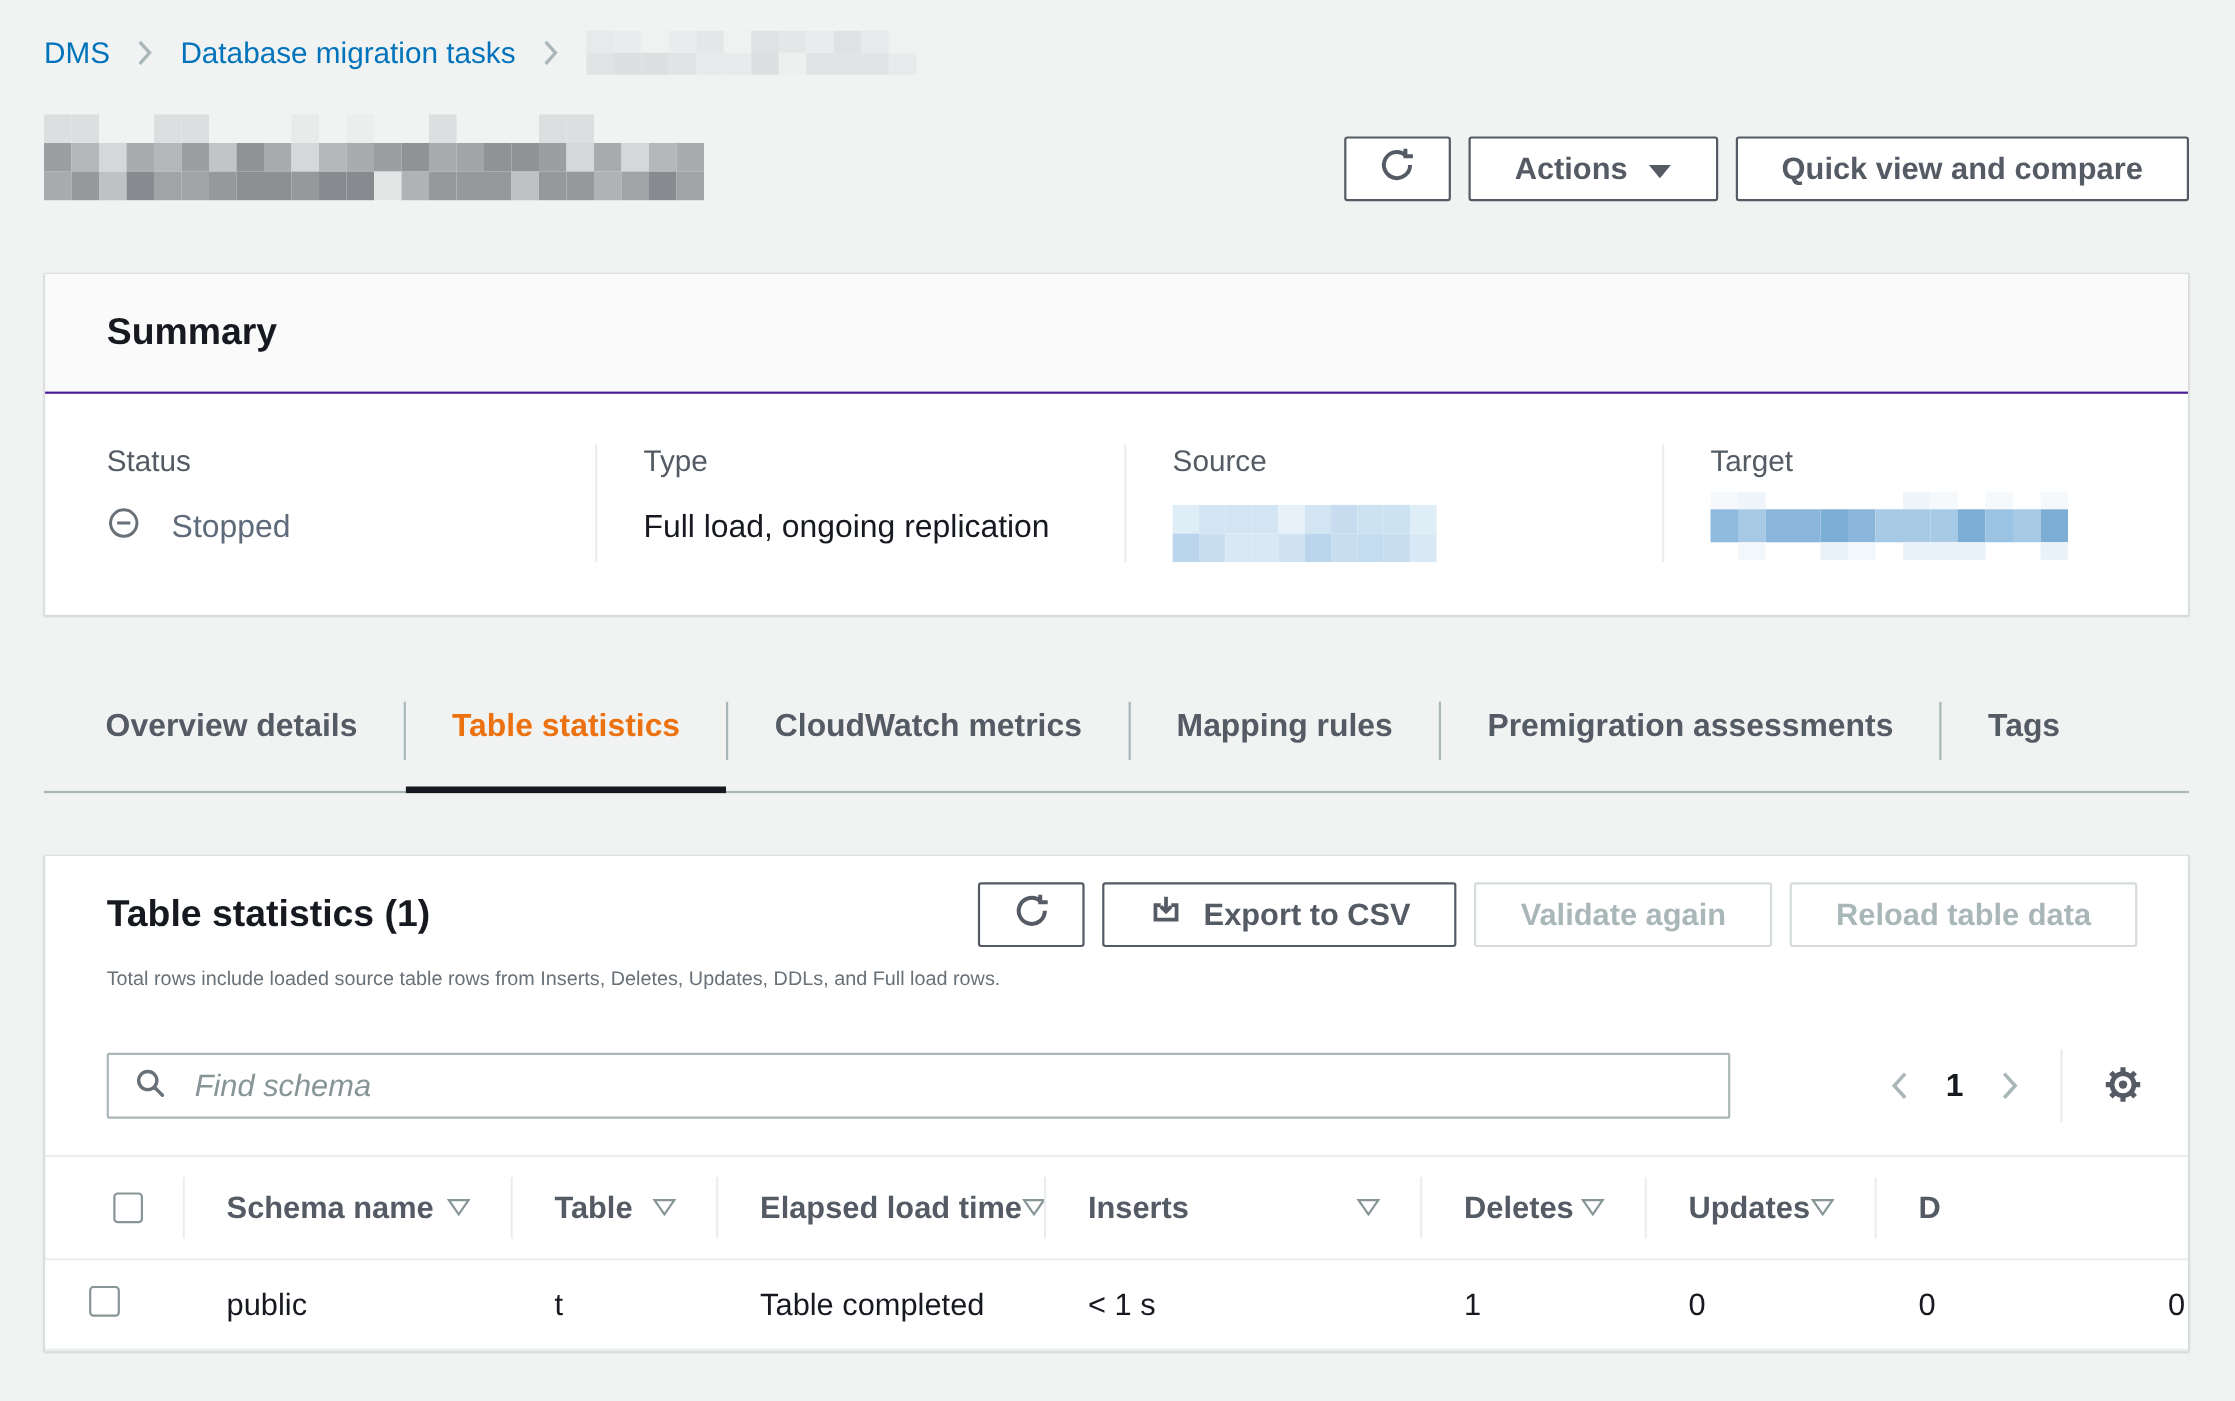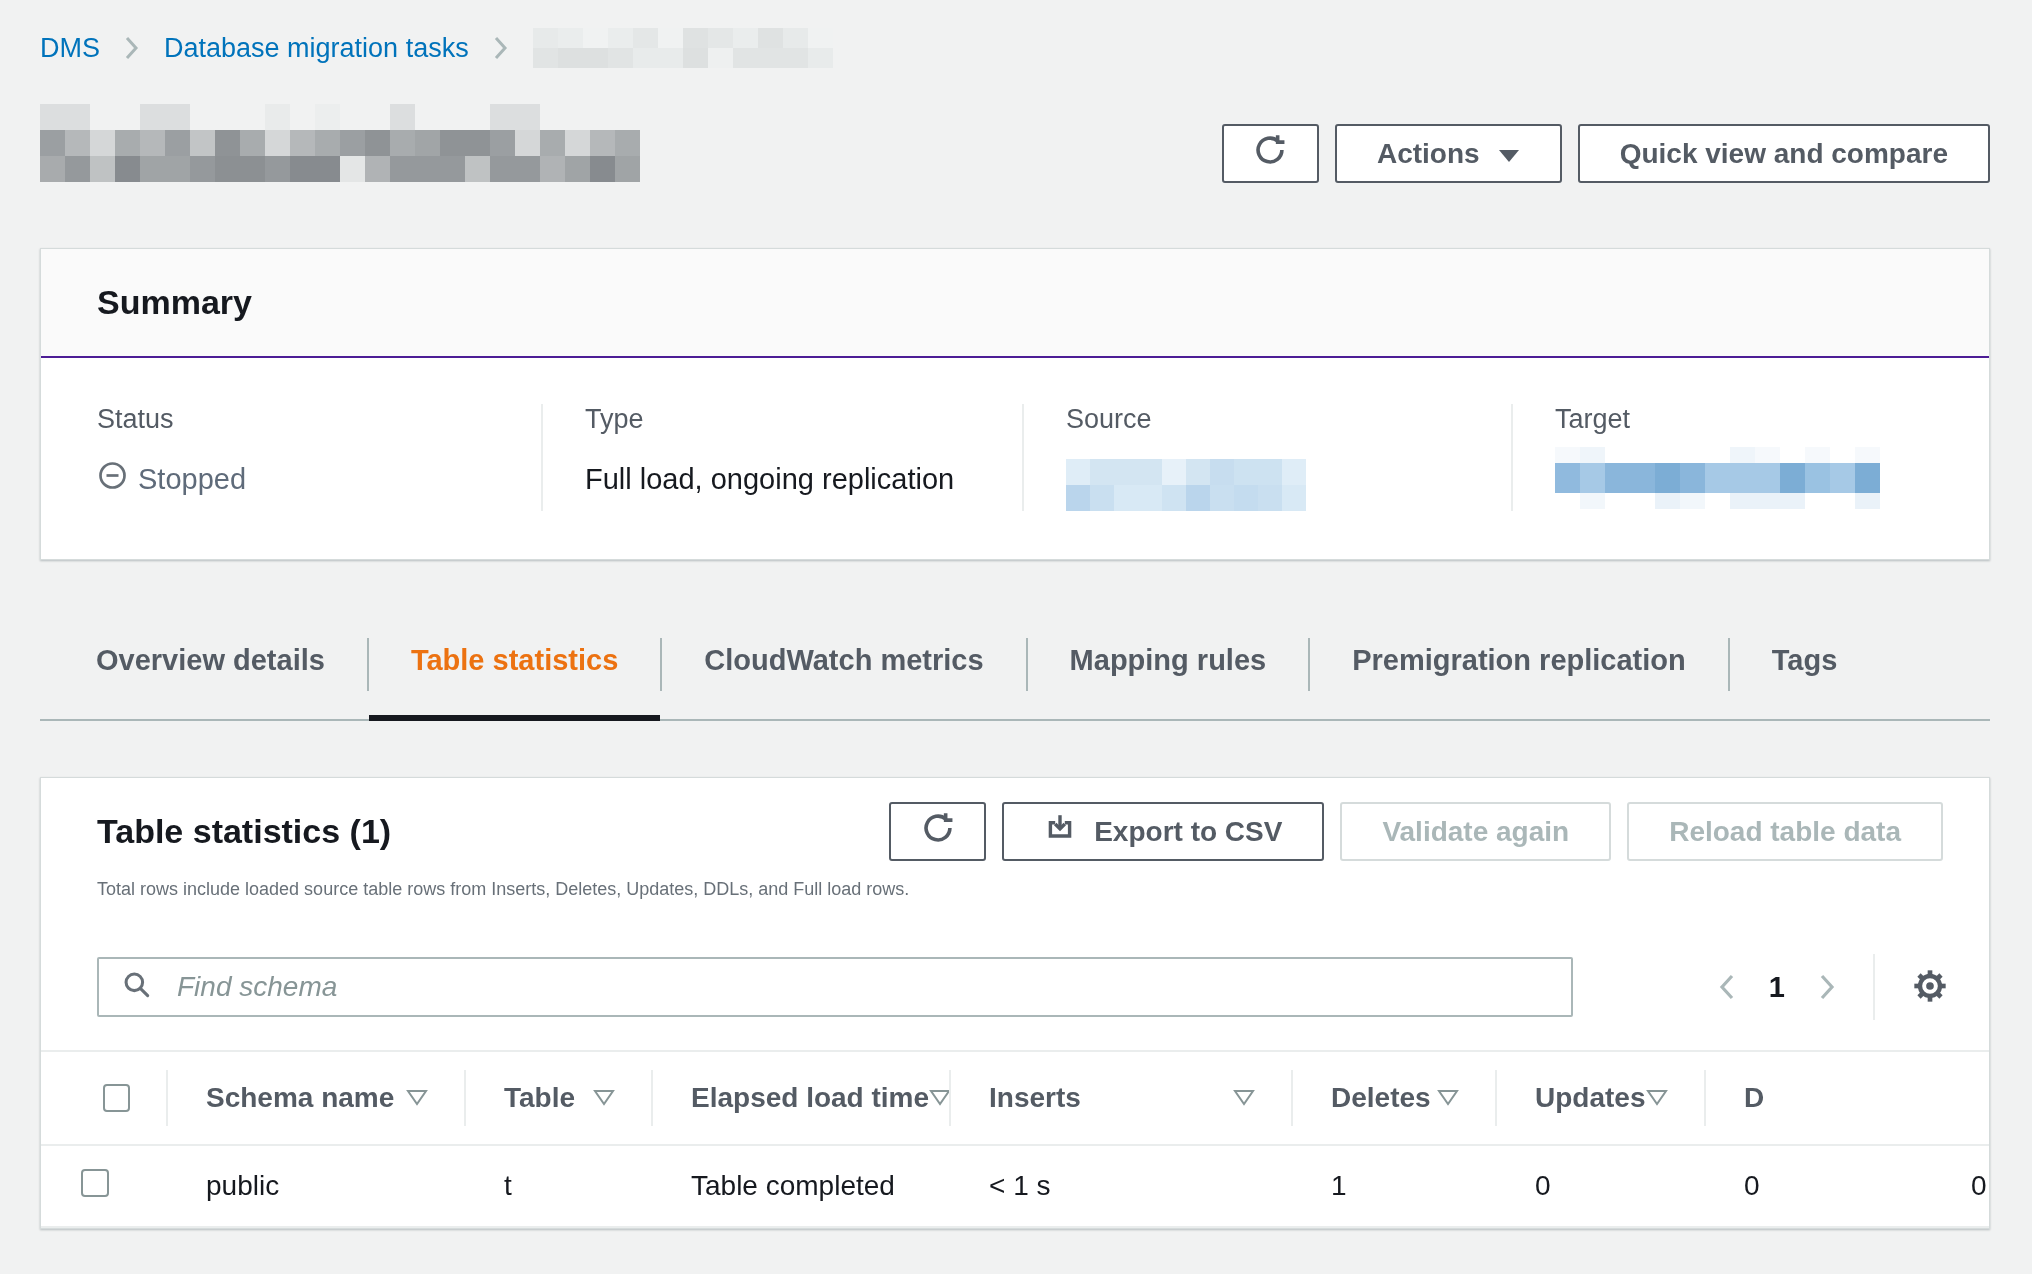--- a/index.html
+++ b/index.html
@@ -36,21 +36,21 @@
   
   .card { background:#fff; border:1px solid #d5dbdb; box-shadow:0 1px 2px rgba(0,28,36,.25); }
 
   .summary-card { margin-top:60px; }
   .summary-head { background:#fafafa; border-bottom:2px solid #4c1d95; padding:34px 56px; }
   .card-title { font-size:34px; font-weight:bold; color:#16191f; }
   .summary-grid { display:grid; grid-template-columns:500px 481px 489px 1fr; padding:46px 0 48px; }
   .sum-col { padding-left:42px; border-left:2px solid #eaeded; }
   .sum-col.first { padding-left:56px; border-left:none; }
   .sum-label { font-size:27px; color:#545b64; }
-  .sum-value { margin-top:24px; font-size:29px; display:flex; align-items:center; gap:10px; min-height:40px; }
+  .sum-value { margin-top:24px; font-size:29px; display:flex; align-items:center; gap:28px; min-height:40px; }
   .status-text { color:#5f6b7a; }
   .val-blur { display:flex; flex-wrap:wrap; }
 
   
   .tabs { display:flex; margin-top:70px; border-bottom:2px solid #aab7b8; align-items:stretch; }
   .tab { position:relative; padding:14px 42px 42px; font-size:29px; font-weight:bold; color:#545b64; cursor:pointer; white-space:nowrap; }
   .tab.first { padding-left:56px; }
   .tab.active { color:#ec7211; }
   .tab.active::after { content:""; position:absolute; left:0; right:0; bottom:-2px; height:6px; background:#16191f; }
   .tab-sep { width:2px; background:#aab7b8; margin:8px 0 28px; }
@@ -333,21 +333,21 @@
 
   <div class="tabs">
     <div class="tab first">Overview details</div>
     <div class="tab-sep"></div>
     <div class="tab active">Table statistics</div>
     <div class="tab-sep"></div>
     <div class="tab">CloudWatch metrics</div>
     <div class="tab-sep"></div>
     <div class="tab">Mapping rules</div>
     <div class="tab-sep"></div>
-    <div class="tab">Premigration replication</div>
+    <div class="tab">Premigration assessments</div>
     <div class="tab-sep"></div>
     <div class="tab">Tags</div>
   </div>
 
   <div class="card stats-card">
     <div class="stats-head">
       <div class="card-title">Table statistics (1)</div>
       <div class="head-actions">
         <button class="btn icon-only">
           <span>

